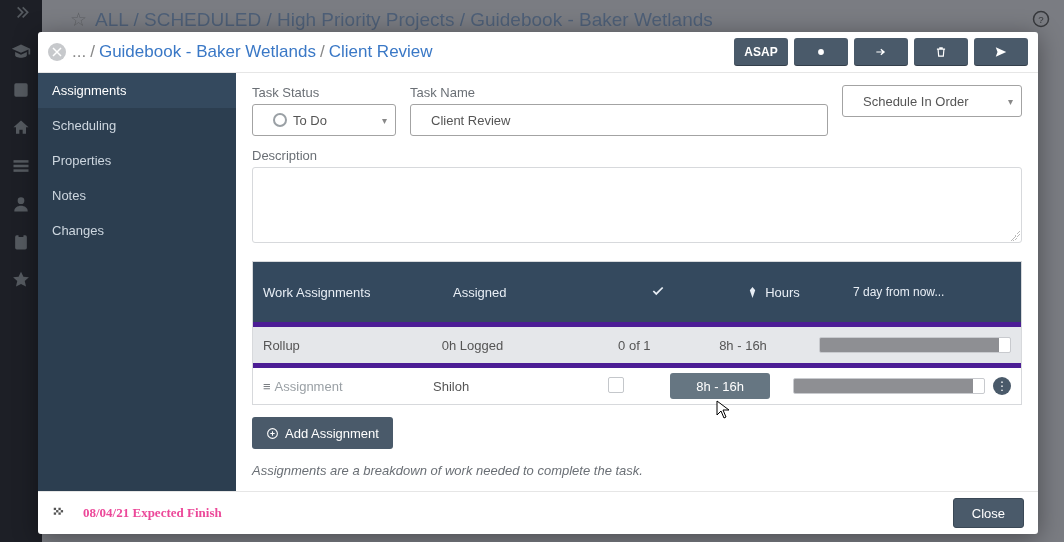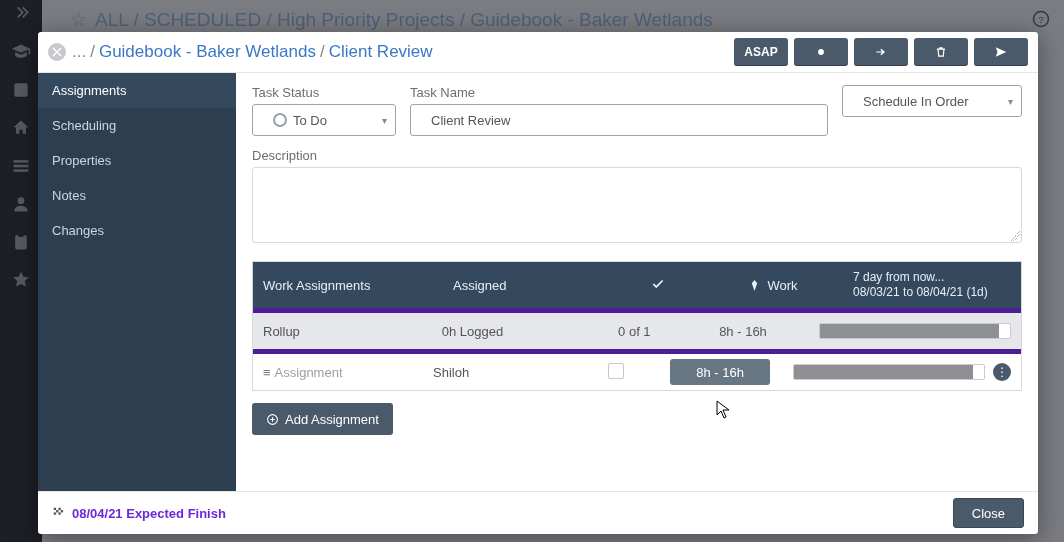--- a/index.html
+++ b/index.html
@@ -50,41 +50,41 @@
   .fld label{font-size:13px;color:#6a6f75;}
   .sel,.inp{height:30px;border:1px solid #a3a3a3;background:#fff;border-radius:3px;padding:0 20px;display:flex;align-items:center;color:#555;position:relative;}
   .sel .caret{position:absolute;right:8px;color:#888;font-size:10px;}
   .sel .dot{width:10px;height:10px;border:2px solid #9aa0a5;border-radius:50%;margin-right:6px;}
   .desc{height:74px;border:1px solid #d7d9dc;background:#fff;border-radius:3px;resize:none;}
   .desc-wrap{position:relative;}
   .resize-grip{position:absolute;right:2px;bottom:2px;width:10px;height:10px;background:linear-gradient(135deg,transparent 50%, #bbb 50%, #bbb 55%, transparent 55%, transparent 65%, #bbb 65%, #bbb 70%, transparent 70%);}
   
   
   .wa{margin-top:18px;border:1px solid #d7d9dc;background:#fff;}
-  .wa-head{background:var(--slate2);color:#e8eef5;display:flex;align-items:center;height:46px;font-size:13px;}
+  .wa-head{background:var(--slate2);color:#e8eef5;display:flex;align-items:center;height:60px;font-size:13px;}
   .wa-head .c{padding:0 10px;}
   .c-name{width:170px;}
   .c-ass{width:150px;}
   .c-chk{width:70px;text-align:center;}
   .c-hrs{width:120px;text-align:center;display:flex;align-items:center;justify-content:center;gap:6px;}
   .c-sched{flex:1;padding:0 10px;font-size:12px;line-height:1.25;}
   .wa-row{display:flex;align-items:center;height:36px;border-top:5px solid #4c1d95;}
   .wa-row .c{padding:0 10px;color:#555;}
   .wa-row.rollup{background:#e5e7ea;color:#444;}
   .bar{height:14px;border:1px solid #c8cace;border-radius:2px;background:linear-gradient(to right,#8e8f93 0 94%,#fff 94% 100%);width:190px;}
   .hrs-chip{background:#667682;color:#fff;border-radius:3px;height:26px;width:100px;display:flex;align-items:center;justify-content:center;font-size:13px;}
   .chk{width:14px;height:14px;border:1px solid #c4c7cb;border-radius:2px;display:inline-block;}
   .grip{color:#7b7f84;margin-right:4px;}
   .info-dot{width:18px;height:18px;border-radius:50%;background:#4a5a6a;color:#fff;display:flex;align-items:center;justify-content:center;font-size:12px;margin-left:8px;}
   
   .add-btn{margin-top:12px;height:32px;background:var(--btn);color:#fff;border:none;border-radius:3px;padding:0 14px;display:inline-flex;align-items:center;gap:6px;font-size:13px;}
   .hint{margin-top:14px;font-style:italic;color:#6a6f75;}
 
   .m-foot{height:42px;border-top:1px solid #e6e6e6;display:flex;align-items:center;padding:0 14px;}
-  .m-foot .finish{display:flex;align-items:center;gap:6px;color:#6d28d9;font-weight:600;}
+  .m-foot .finish{display:flex;align-items:center;gap:17px;color:#ec4899;font-weight:600;font-family:Liberation Serif, serif;}
   .m-foot .spacer{flex:1;}
   .close-btn{height:30px;padding:0 18px;background:var(--btn);border:1px solid #3a4856;border-radius:3px;color:#fff;font-size:13px;}
 
   .cursor{position:absolute;left:716px;top:400px;pointer-events:none;}
 </style>
 </head>
 <body>
 
 <div class="app">
 
@@ -237,25 +237,24 @@
             <div class="c c-ass">Assigned</div>
             <div class="c c-chk">
               <svg width="14" height="14" viewBox="0 0 24 24" fill="none" stroke="#e8eef5" stroke-width="3">
                   <path d="M4 12l5 5L20 6"></path>
                 </svg>
             </div>
             <div class="c c-hrs">
               <svg width="13" height="13" viewBox="0 0 24 24" fill="#e8eef5">
                   <path d="M12 2l5 6-5 14L7 8l5-6z"></path>
                 </svg>
-              <span>Work</span>
+              <span>Hours</span>
             </div>
             <div class="c c-sched">
               <div>7 day from now...</div>
-              <div>08/03/21 to 08/04/21 (1d)</div>
             </div>
           </div>
 
           <div class="wa-row rollup">
             <div class="c c-name">Rollup</div>
             <div class="c c-ass">0h Logged</div>
             <div class="c c-chk">0 of 1</div>
             <div class="c c-hrs">8h - 16h</div>
             <div class="c c-sched">
                 <div class="bar"></div>
@@ -280,20 +279,21 @@
         </div>
 
         <button class="add-btn">
           <svg width="13" height="13" viewBox="0 0 24 24" fill="none" stroke="#fff" stroke-width="2">
               <circle cx="12" cy="12" r="9"></circle>
               <path d="M12 8v8M8 12h8"></path>
             </svg>
           <span>Add Assignment</span>
         </button>
 
+        <div class="hint">Assignments are a breakdown of work needed to complete the task.</div>
       </div>
     </div>
 
     <div class="m-foot">
       <div class="finish">
         <svg width="14" height="14" viewBox="0 0 24 24" fill="#555">
             <rect x="3" y="3" width="4" height="4"></rect>
             <rect x="11" y="3" width="4" height="4"></rect>
             <rect x="7" y="7" width="4" height="4"></rect>
             <rect x="15" y="7" width="4" height="4"></rect>

